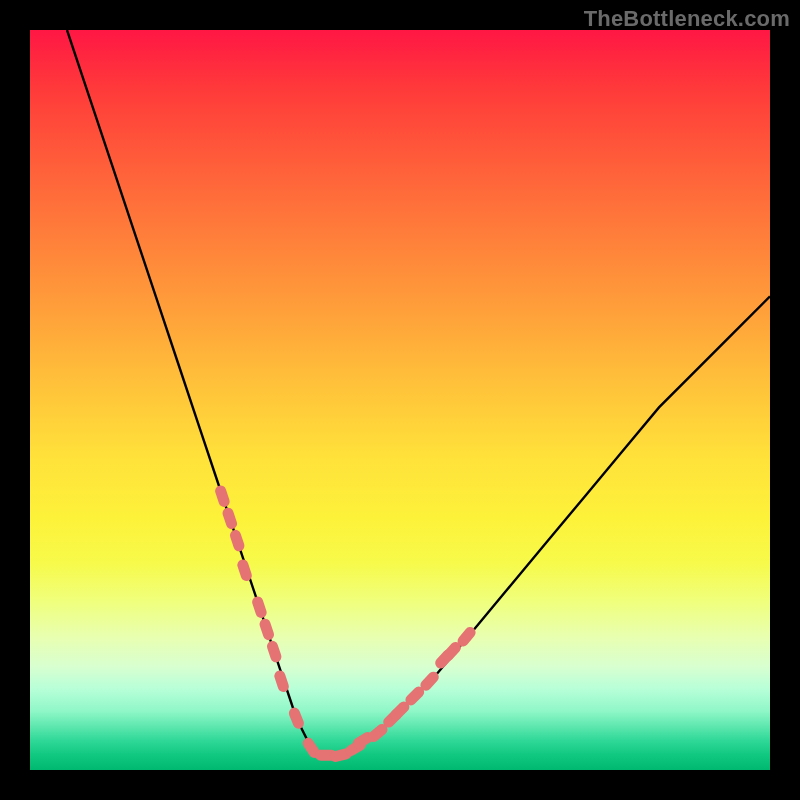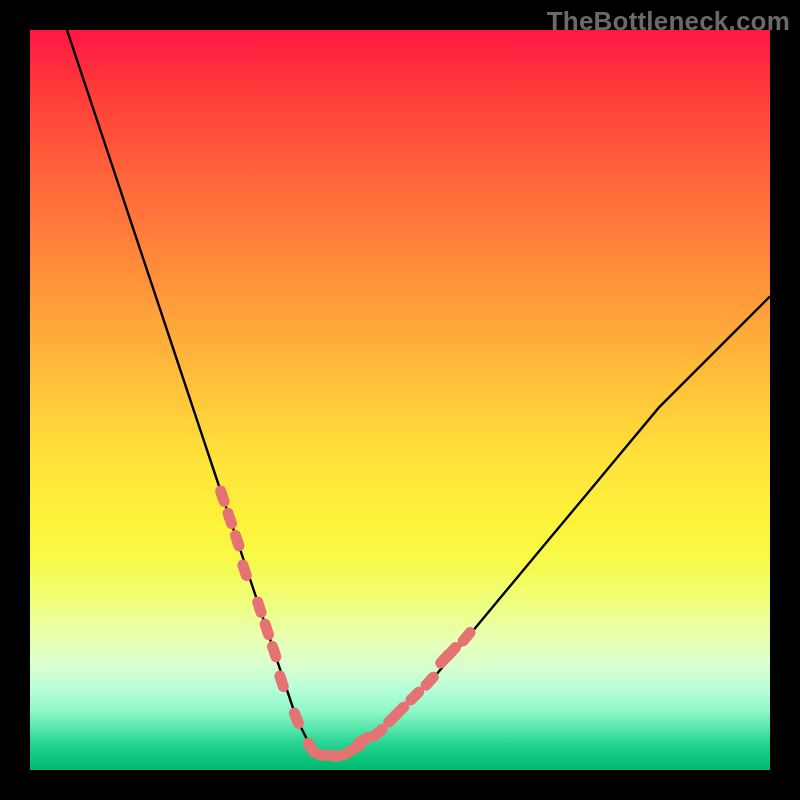--- a/index.html
+++ b/index.html
@@ -42,21 +42,21 @@
       #30d898 96%,
       #10c880 98%,
       #00b870 100%);
     box-sizing: border-box;
   }
   .watermark {
     position: absolute;
     top: 6px;
     right: 10px;
     color: #6a6a6a;
-    font-size: 26px;
+    font-size: 22px;
     font-weight: 600;
     letter-spacing: 0.2px;
     pointer-events: none;
   }
   svg.curve {
     position: absolute;
     left: 0;
     top: 0;
     width: 740px;
     height: 740px;

